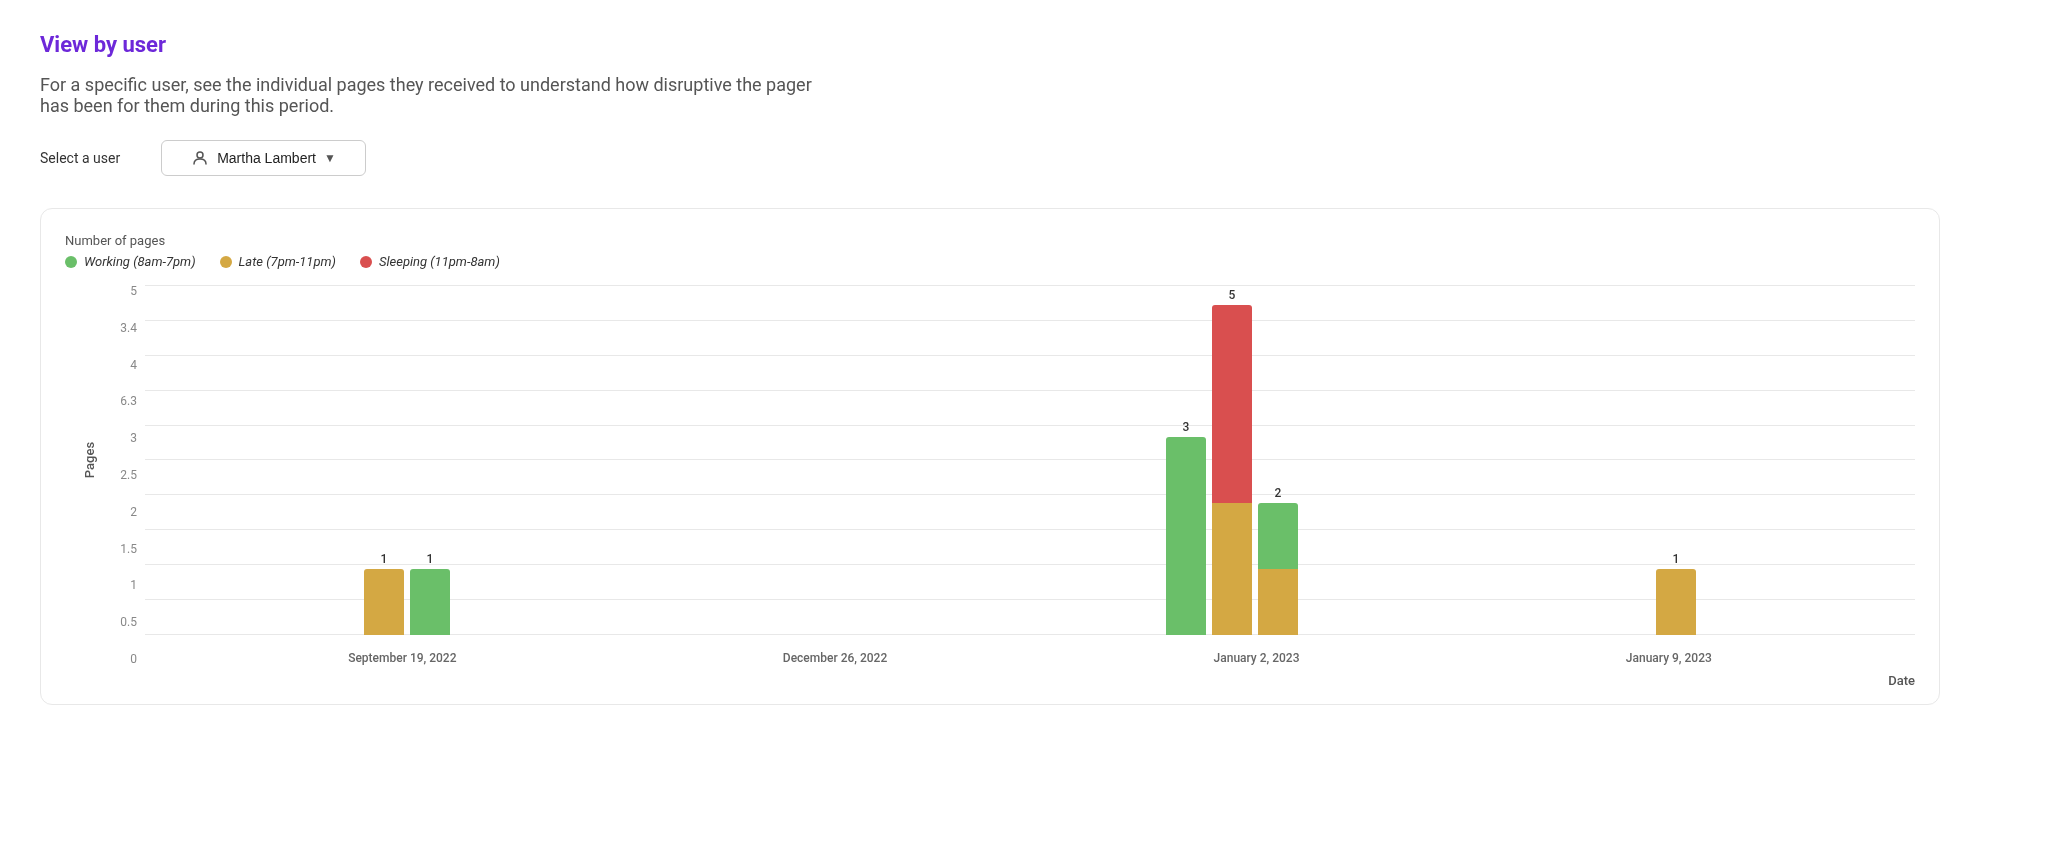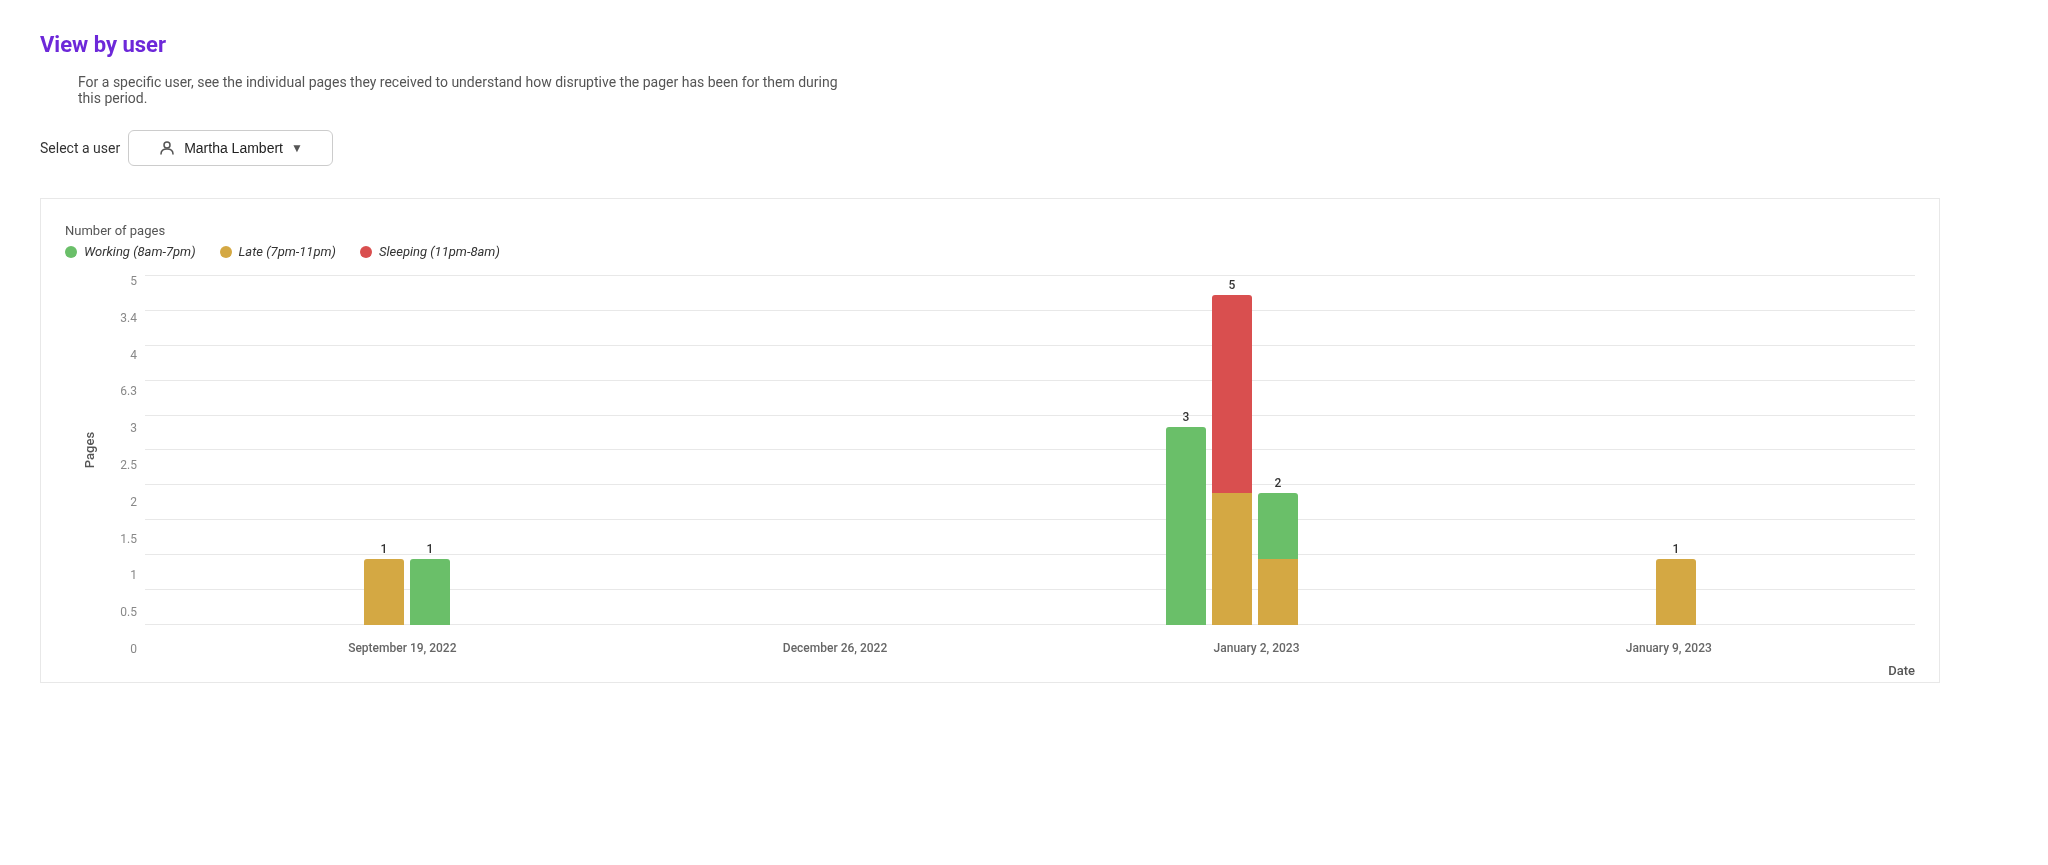--- a/index.html
+++ b/index.html
@@ -9,67 +9,67 @@
       color: #1a1a2e;
       padding: 32px 40px;
     }
     .page-title {
       font-size: 22px;
       font-weight: 700;
       margin-bottom: 17px;
       color: #6d28d9;
     }
     .page-description {
-      font-size: 14px;
+      font-size: 18px;
       color: #555;
       margin-bottom: 24px;
       max-width: 780px;
-      margin-left: 38px;
     }
     .user-selector-row {
       display: flex;
       align-items: center;
-      gap: 8px;
+      gap: 21px;
       margin-bottom: 32px;
     }
     .select-label {
       font-size: 14px;
       color: #333;
     }
     .user-select-btn {
       display: flex;
       align-items: center;
       gap: 8px;
       border: 1.5px solid #ccc;
       border-radius: 6px;
       padding: 8px 29px;
       background: #fff;
       cursor: pointer;
       font-size: 14px;
       color: #222;
       min-width: 180px;
       justify-content: space-between;
+      margin-left: 20px;
     }
     .user-icon {
       width: 18px;
       height: 18px;
       display: inline-flex;
       align-items: center;
       justify-content: center;
       color: #555;
     }
     .chevron-icon {
       color: #555;
       font-size: 12px;
     }
     .chart-container {
       background: #fff;
       border: 1px solid #e8e8e8;
-      border-radius: 0;
-      padding: 24px 24px 4px 24px;
+      border-radius: 12px;
+      padding: 24px 24px 16px 24px;
       max-width: 1900px;
       margin-top: 20px;
     }
     .chart-header {
       font-size: 13px;
       color: #555;
       margin-bottom: 6px;
     }
     .legend {
       display: flex;

